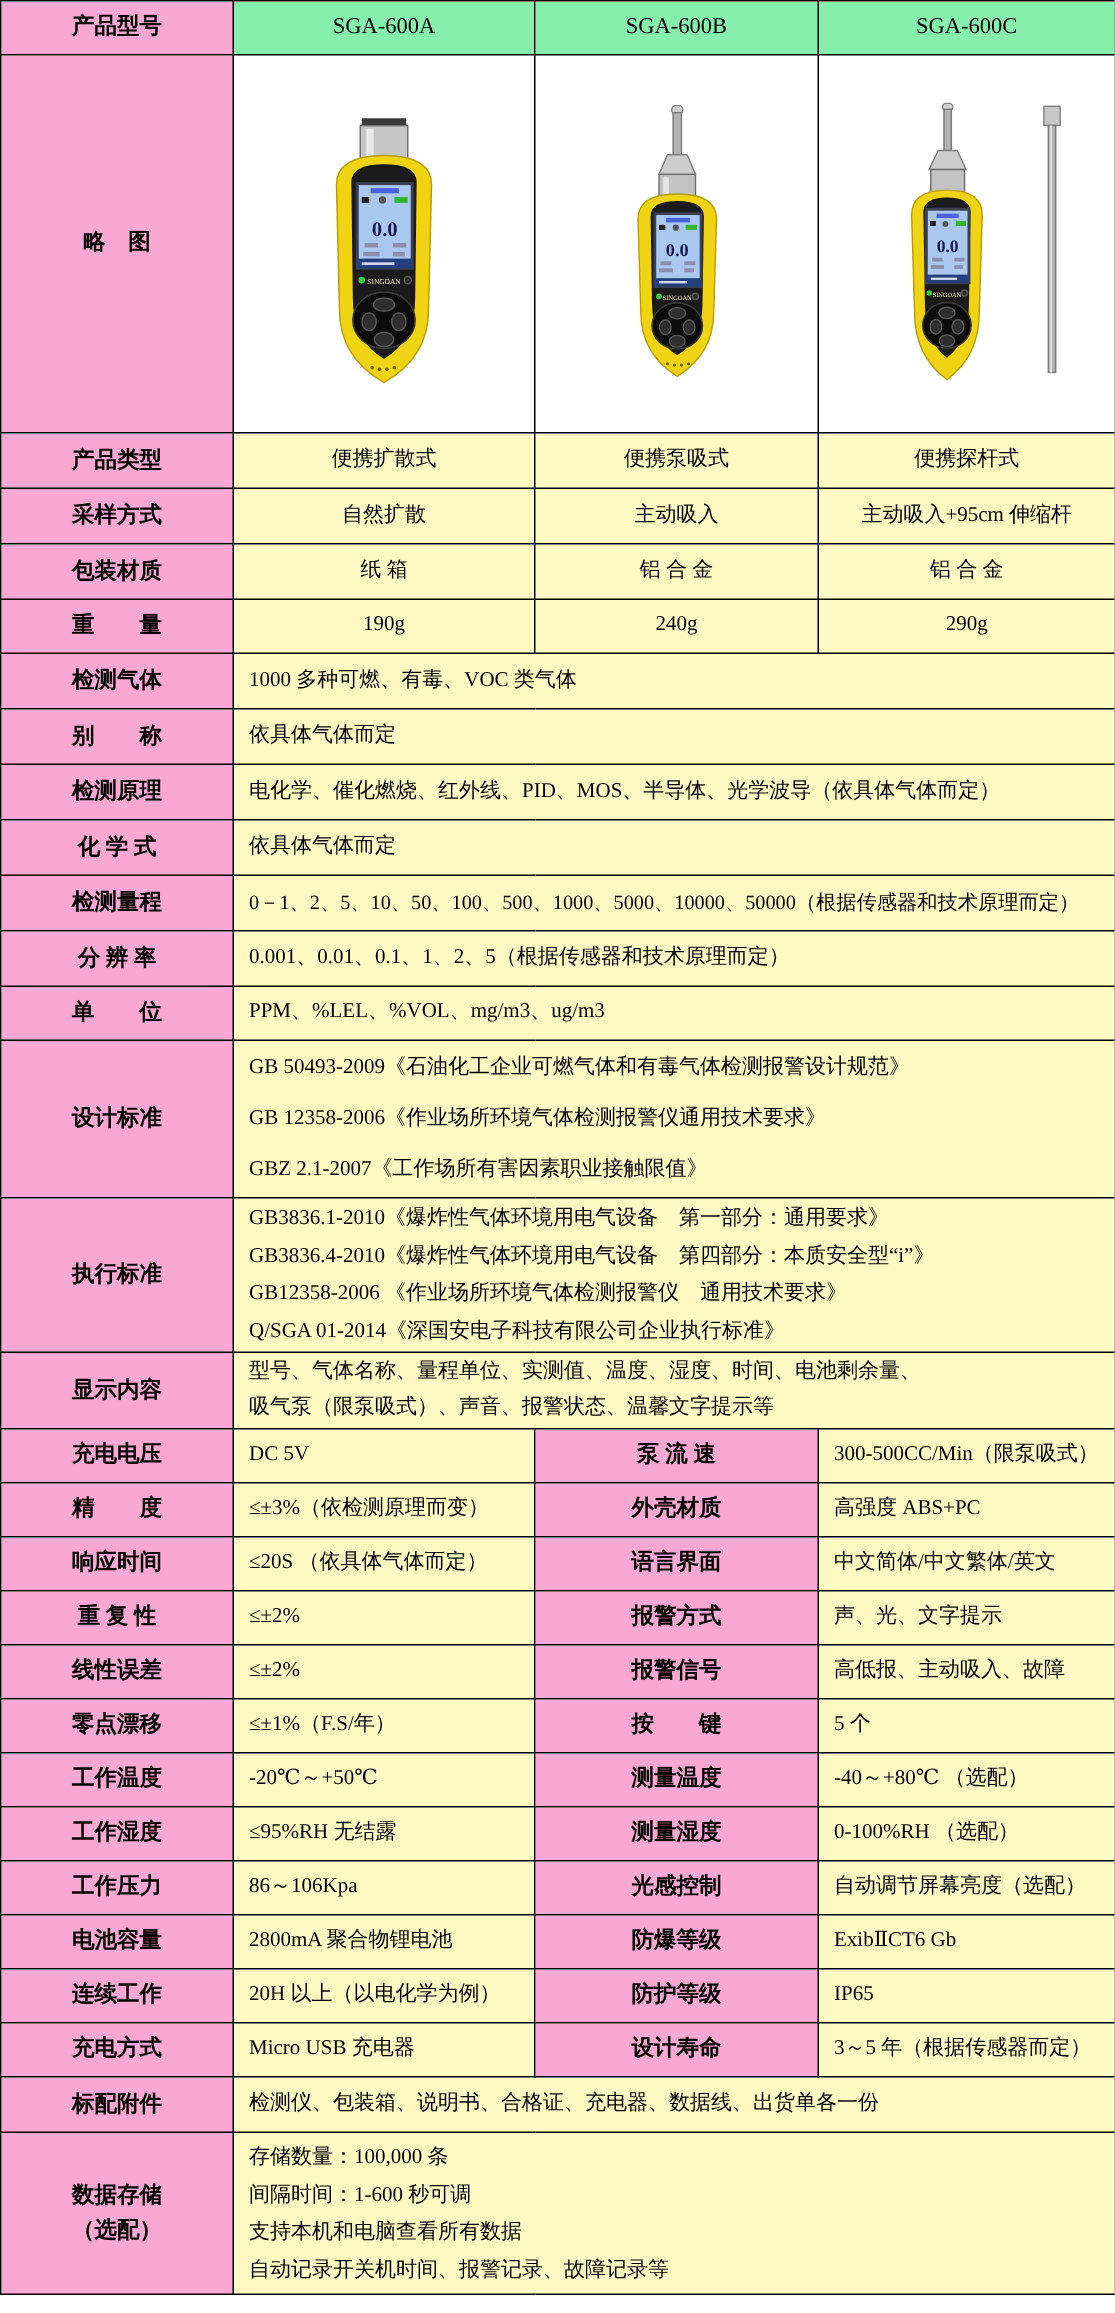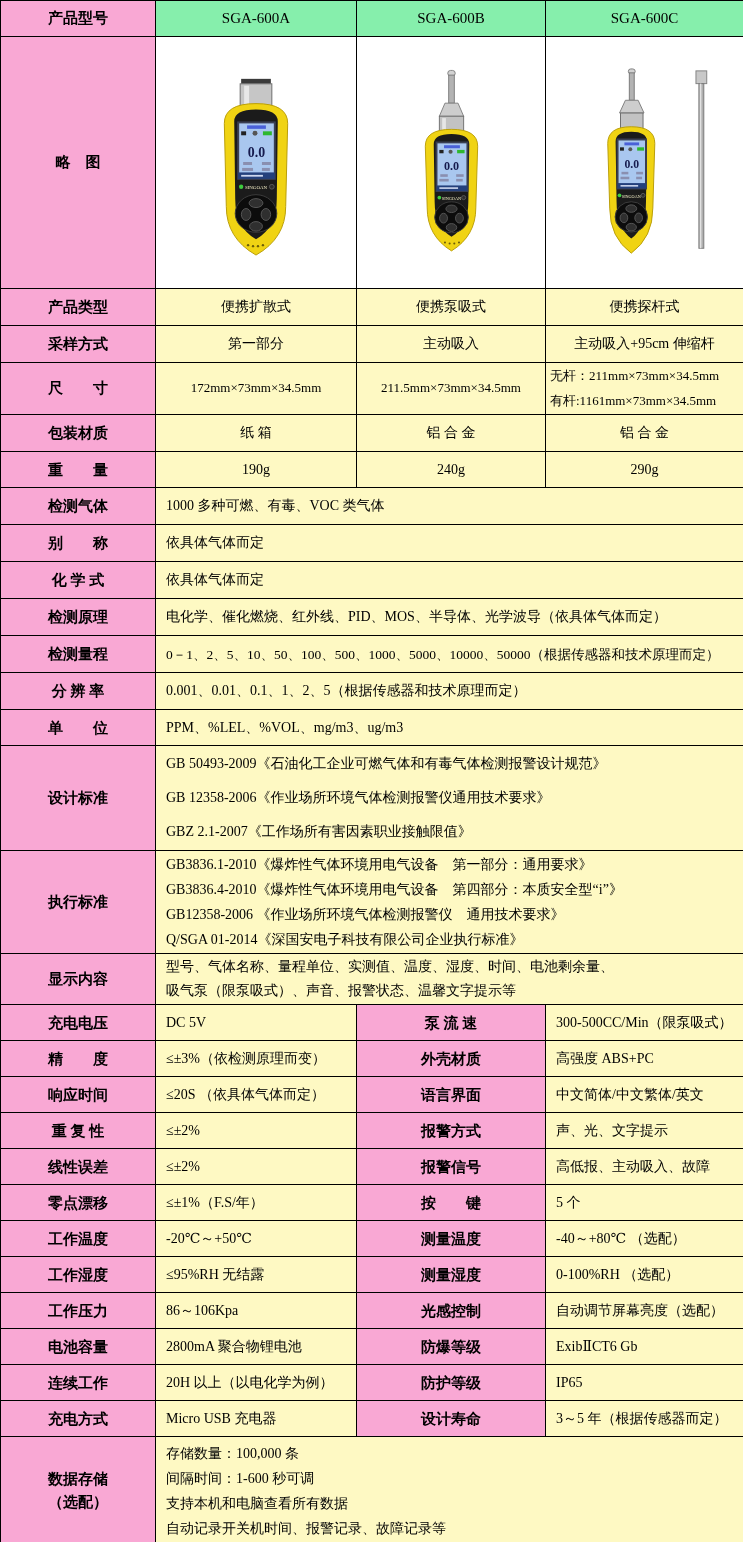--- a/index.html
+++ b/index.html
@@ -149,30 +149,23 @@
 </tr>
 
 <tr class="h-std">
   <td class="lbl">产品类型</td>
   <td class="val cen">便携扩散式</td>
   <td class="val cen">便携泵吸式</td>
   <td class="val cen">便携探杆式</td>
 </tr>
 <tr class="h-std">
   <td class="lbl">采样方式</td>
-  <td class="val cen">第一部分</td>
+  <td class="val cen">自然扩散</td>
   <td class="val cen">主动吸入</td>
   <td class="val cen">主动吸入+95cm 伸缩杆</td>
-</tr>
-<tr class="h-size">
-  <td class="lbl">尺　　寸</td>
-  <td class="val cen" style="font-size:13px">172mm×73mm×34.5mm</td>
-  <td class="val cen" style="font-size:13px">211.5mm×73mm×34.5mm</td>
-  <td class="val" style="font-size:13px;padding-left:4px;line-height:1.9">无杆：211mm×73mm×34.5mm
-有杆:1161mm×73mm×34.5mm</td>
 </tr>
 <tr class="h-std">
   <td class="lbl">包装材质</td>
   <td class="val cen">纸 箱</td>
   <td class="val cen">铝 合 金</td>
   <td class="val cen">铝 合 金</td>
 </tr>
 <tr class="h-head">
   <td class="lbl">重　　量</td>
   <td class="val cen">190g</td>
@@ -182,26 +175,26 @@
 
 <tr class="h-std">
   <td class="lbl">检测气体</td>
   <td class="val" colspan="3">1000 多种可燃、有毒、VOC 类气体</td>
 </tr>
 <tr class="h-std">
   <td class="lbl">别　　称</td>
   <td class="val" colspan="3">依具体气体而定</td>
 </tr>
 <tr class="h-std">
+  <td class="lbl">检测原理</td>
+  <td class="val" colspan="3">电化学、催化燃烧、红外线、PID、MOS、半导体、光学波导（依具体气体而定）</td>
+</tr>
+<tr class="h-std">
   <td class="lbl">化 学 式</td>
   <td class="val" colspan="3">依具体气体而定</td>
-</tr>
-<tr class="h-std">
-  <td class="lbl">检测原理</td>
-  <td class="val" colspan="3">电化学、催化燃烧、红外线、PID、MOS、半导体、光学波导（依具体气体而定）</td>
 </tr>
 <tr class="h-std">
   <td class="lbl">检测量程</td>
   <td class="val" colspan="3" style="font-size:13.5px">0－1、2、5、10、50、100、500、1000、5000、10000、50000（根据传感器和技术原理而定）</td>
 </tr>
 <tr class="h-std">
   <td class="lbl">分 辨 率</td>
   <td class="val" colspan="3">0.001、0.01、0.1、1、2、5（根据传感器和技术原理而定）</td>
 </tr>
 <tr class="h-head">
@@ -293,20 +286,24 @@
   <td class="lbl">防护等级</td>
   <td class="val">IP65</td>
 </tr>
 <tr class="h-pair">
   <td class="lbl">充电方式</td>
   <td class="val">Micro USB 充电器</td>
   <td class="lbl">设计寿命</td>
   <td class="val">3～5 年（根据传感器而定）</td>
 </tr>
 
+<tr class="h-std">
+  <td class="lbl">标配附件</td>
+  <td class="val" colspan="3">检测仪、包装箱、说明书、合格证、充电器、数据线、出货单各一份</td>
+</tr>
 <tr class="h-store">
   <td class="lbl">数据存储
 （选配）</td>
   <td class="val" colspan="3" style="line-height:25px">存储数量：100,000 条
 间隔时间：1-600 秒可调
 支持本机和电脑查看所有数据
 自动记录开关机时间、报警记录、故障记录等</td>
 </tr>
 
 </tbody>

